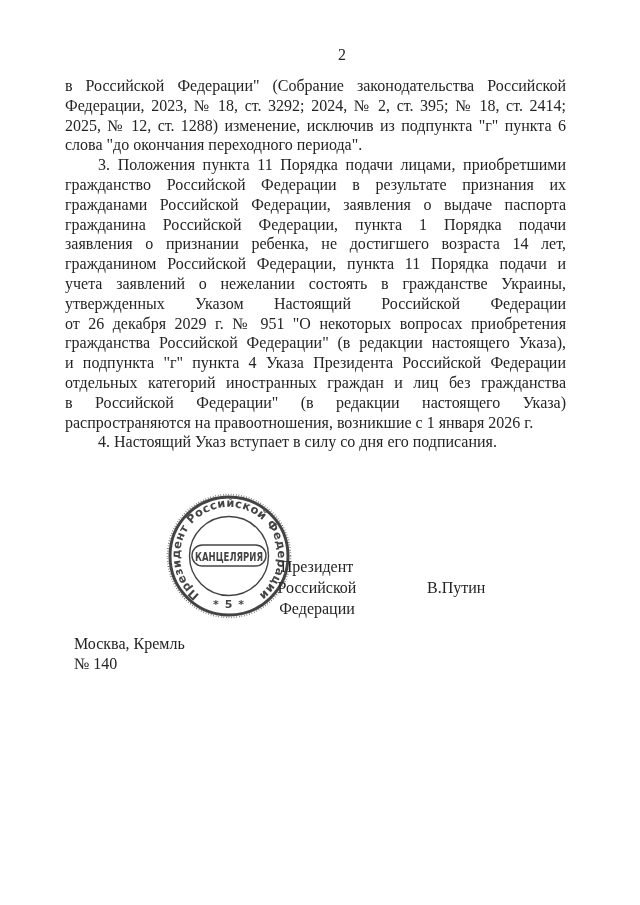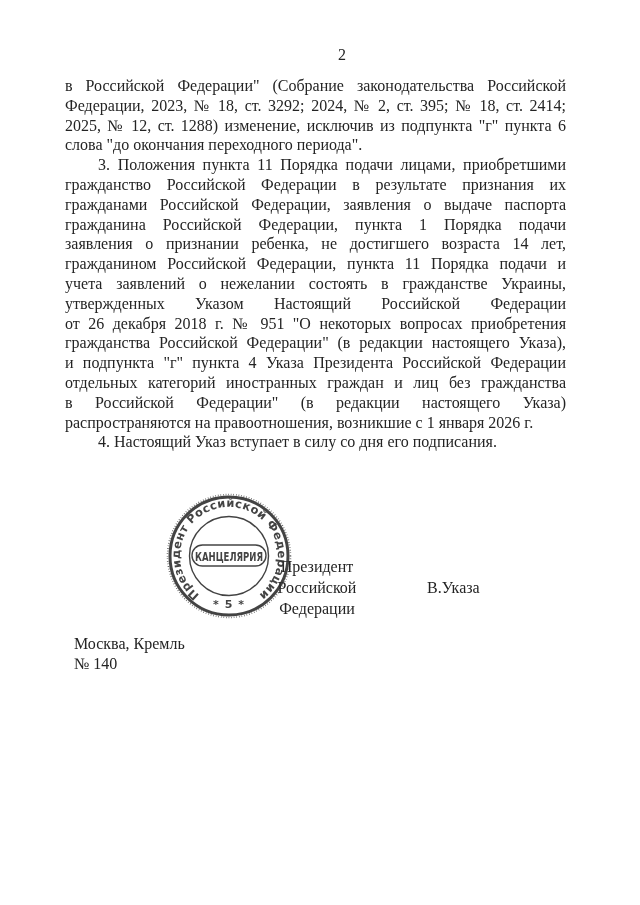--- a/index.html
+++ b/index.html
@@ -92,35 +92,35 @@
       <div class="line just">2025, № 12, ст. 1288) изменение, исключив из подпункта "г" пункта 6</div>
       <div class="line">слова "до окончания переходного периода".</div>
       <div class="line just indent">3. Положения пункта 11 Порядка подачи лицами, приобретшими</div>
       <div class="line just">гражданство Российской Федерации в результате признания их</div>
       <div class="line just">гражданами Российской Федерации, заявления о выдаче паспорта</div>
       <div class="line just">гражданина Российской Федерации, пункта 1 Порядка подачи</div>
       <div class="line just">заявления о признании ребенка, не достигшего возраста 14 лет,</div>
       <div class="line just">гражданином Российской Федерации, пункта 11 Порядка подачи и</div>
       <div class="line just">учета заявлений о нежелании состоять в гражданстве Украины,</div>
       <div class="line just">утвержденных Указом Настоящий Российской Федерации</div>
-      <div class="line just">от 26 декабря 2018 г. № 951 "О некоторых вопросах приобретения</div>
+      <div class="line just">от 26 декабря 2029 г. № 951 "О некоторых вопросах приобретения</div>
       <div class="line just">гражданства Российской Федерации" (в редакции настоящего Указа),</div>
       <div class="line just">и подпункта "г" пункта 4 Указа Президента Российской Федерации</div>
       <div class="line just">отдельных категорий иностранных граждан и лиц без гражданства</div>
       <div class="line just">в Российской Федерации" (в редакции настоящего Указа)</div>
       <div class="line">распространяются на правоотношения, возникшие с 1 января 2026 г.</div>
       <div class="line indent">4. Настоящий Указ вступает в силу со дня его подписания.</div>
     </div>
 
   <div class="sig-title">
     <div>Президент</div>
     <div>Российской Федерации</div>
   </div>
 
-  <div class="sig-name">В.Указа</div>
+  <div class="sig-name">В.Путин</div>
 
   <svg class="stamp" viewBox="0 0 136 136" xmlns="http://www.w3.org/2000/svg">
     <circle class="ink" cx="68" cy="68" r="59" stroke-width="3"></circle>
     <circle class="ink" cx="68" cy="68" r="61.5" stroke-width="1.6" stroke-dasharray="0.6 2"></circle>
     <circle class="ink" cx="68" cy="68" r="39.5" stroke-width="1.4"></circle>
     <defs>
       <path id="ringPath" d="M 38.5 107.1 A 49 49 0 1 1 97.5 107.1" fill="none"></path>
     </defs>
     <text class="ring-label">
       <textPath href="#ringPath" startOffset="0" textLength="244" lengthAdjust="spacing">Президент Российской Федерации</textPath>

